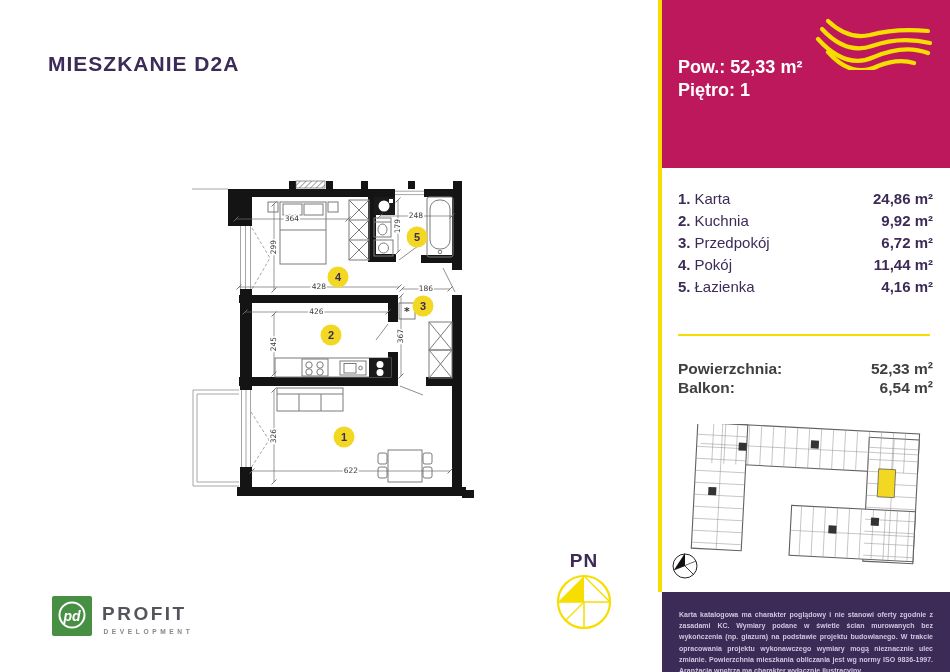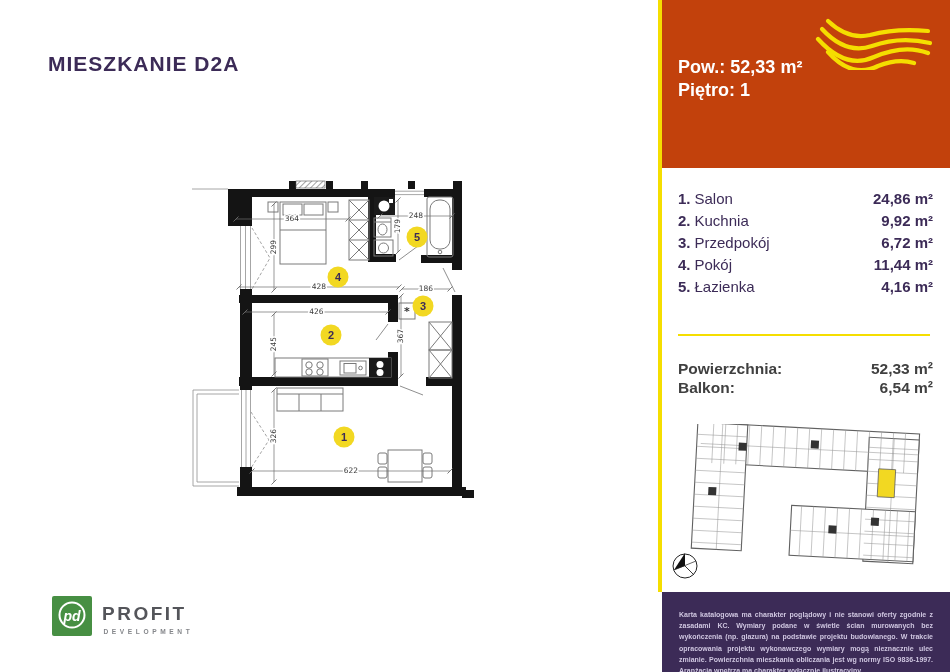--- a/index.html
+++ b/index.html
@@ -22,21 +22,21 @@
   .bubbletext{font:bold 11px "Liberation Sans",sans-serif;fill:#3C2B57;
               text-anchor:middle;}
   .venttext{font:bold 11px "DejaVu Sans",sans-serif;fill:#333;text-anchor:middle;}
   
   .dev-logo{position:absolute;left:50px;top:594px;}
   
   .compass{position:absolute;left:551px;top:550px;width:66px;text-align:center;}
   .compass .pn{font-size:19px;font-weight:bold;letter-spacing:1px;color:#3C2B57;}
   
   .stripe{position:absolute;left:658px;top:0;width:4px;height:592px;background:#F5DE00;}
-  .panel-header{position:absolute;left:662px;top:0;width:288px;height:168px;background:#c2410c;}
+  .panel-header{position:absolute;left:662px;top:0;width:288px;height:168px;background:#be185d;}
   .panel-header .info{position:absolute;left:16px;top:56px;color:#ffffff;}
   .panel-header .info div{font-size:18px;font-weight:bold;line-height:23px;}
   .brand{position:absolute;left:150px;top:18px;width:130px;}
   .brand-name{margin-left:16px;margin-top:12px;color:#F5DE00;font-size:22px;
               font-weight:bold;letter-spacing:.5px;line-height:21px;}
   .room-list{position:absolute;left:662px;top:190px;width:288px;color:#3C2B57;}
   .room-row{display:flex;align-items:baseline;padding:0 17px 0 16px;height:22px;font-size:15px;}
   .room-row .num{font-weight:bold;margin-right:4px;}
   .room-row .name{}
   .room-row .area{margin-left:auto;font-weight:bold;}
@@ -262,20 +262,31 @@
   <svg class="dev-logo" width="160" height="46" viewBox="0 0 160 46">
     <g>
       <rect x="2" y="2" width="40" height="40" fill="#478F43" rx="2"></rect>
       <circle cx="22" cy="21" r="12.5" fill="none" stroke="#fff" stroke-width="2"></circle>
       <text x="22" y="27" text-anchor="middle" font-family="Liberation Sans,sans-serif" font-size="14" font-weight="bold" font-style="italic" fill="#fff" id="dev-monogram">pd</text>
     </g>
     <text x="52" y="26" font-family="Liberation Sans,sans-serif" font-size="19" font-weight="bold" letter-spacing="2.5" fill="#54555A" id="dev-name">PROFIT</text>
     <text x="53.5" y="40" font-family="Liberation Sans,sans-serif" font-size="6.6" font-weight="bold" letter-spacing="3.6" fill="#84868A" id="dev-sub">DEVELOPMENT</text>
   </svg>
 
+  <div class="compass">
+    <div class="pn">PN</div>
+    <svg width="64" height="62" viewBox="0 0 64 62">
+      <circle cx="32" cy="30" r="26" fill="none" stroke="#F5DE00" stroke-width="2.2"></circle>
+      <line x1="6" y1="30" x2="58" y2="30" stroke="#F5DE00" stroke-width="1.5"></line>
+      <line x1="32" y1="30" x2="32" y2="56" stroke="#F5DE00" stroke-width="1.5"></line>
+      <line x1="32" y1="4" x2="58" y2="30" stroke="#F5DE00" stroke-width="1.5"></line>
+      <line x1="32" y1="30" x2="13" y2="49" stroke="#F5DE00" stroke-width="1.2"></line>
+      <polygon points="32,4 32,30 6,30" fill="#F5DE00"></polygon>
+    </svg>
+  </div>
 
   <div class="stripe"></div>
 
   <div class="panel-header">
     <div class="info">
       <div>Pow.: 52,33 m²</div>
       <div>Piętro: 1</div>
     </div>
     <div class="brand">
       <svg width="122" height="52" viewBox="0 0 122 52">
@@ -285,21 +296,21 @@
           <path d="M6 21 Q 34 52 62 39 Q 92 26 116 35"></path>
           <path d="M16 34 Q 40 61 66 48 Q 86 40 102 45"></path>
         </g>
       </svg>
     </div>
   </div>
 
   <div class="room-list">
     <div class="room-row">
       <span class="num">1.</span>
-      <span class="name">Salon</span>
+      <span class="name">Karta</span>
       <span class="area">24,86 m²</span>
     </div>
     <div class="room-row">
       <span class="num">2.</span>
       <span class="name">Kuchnia</span>
       <span class="area">9,92 m²</span>
     </div>
     <div class="room-row">
       <span class="num">3.</span>
       <span class="name">Przedpokój</span>

